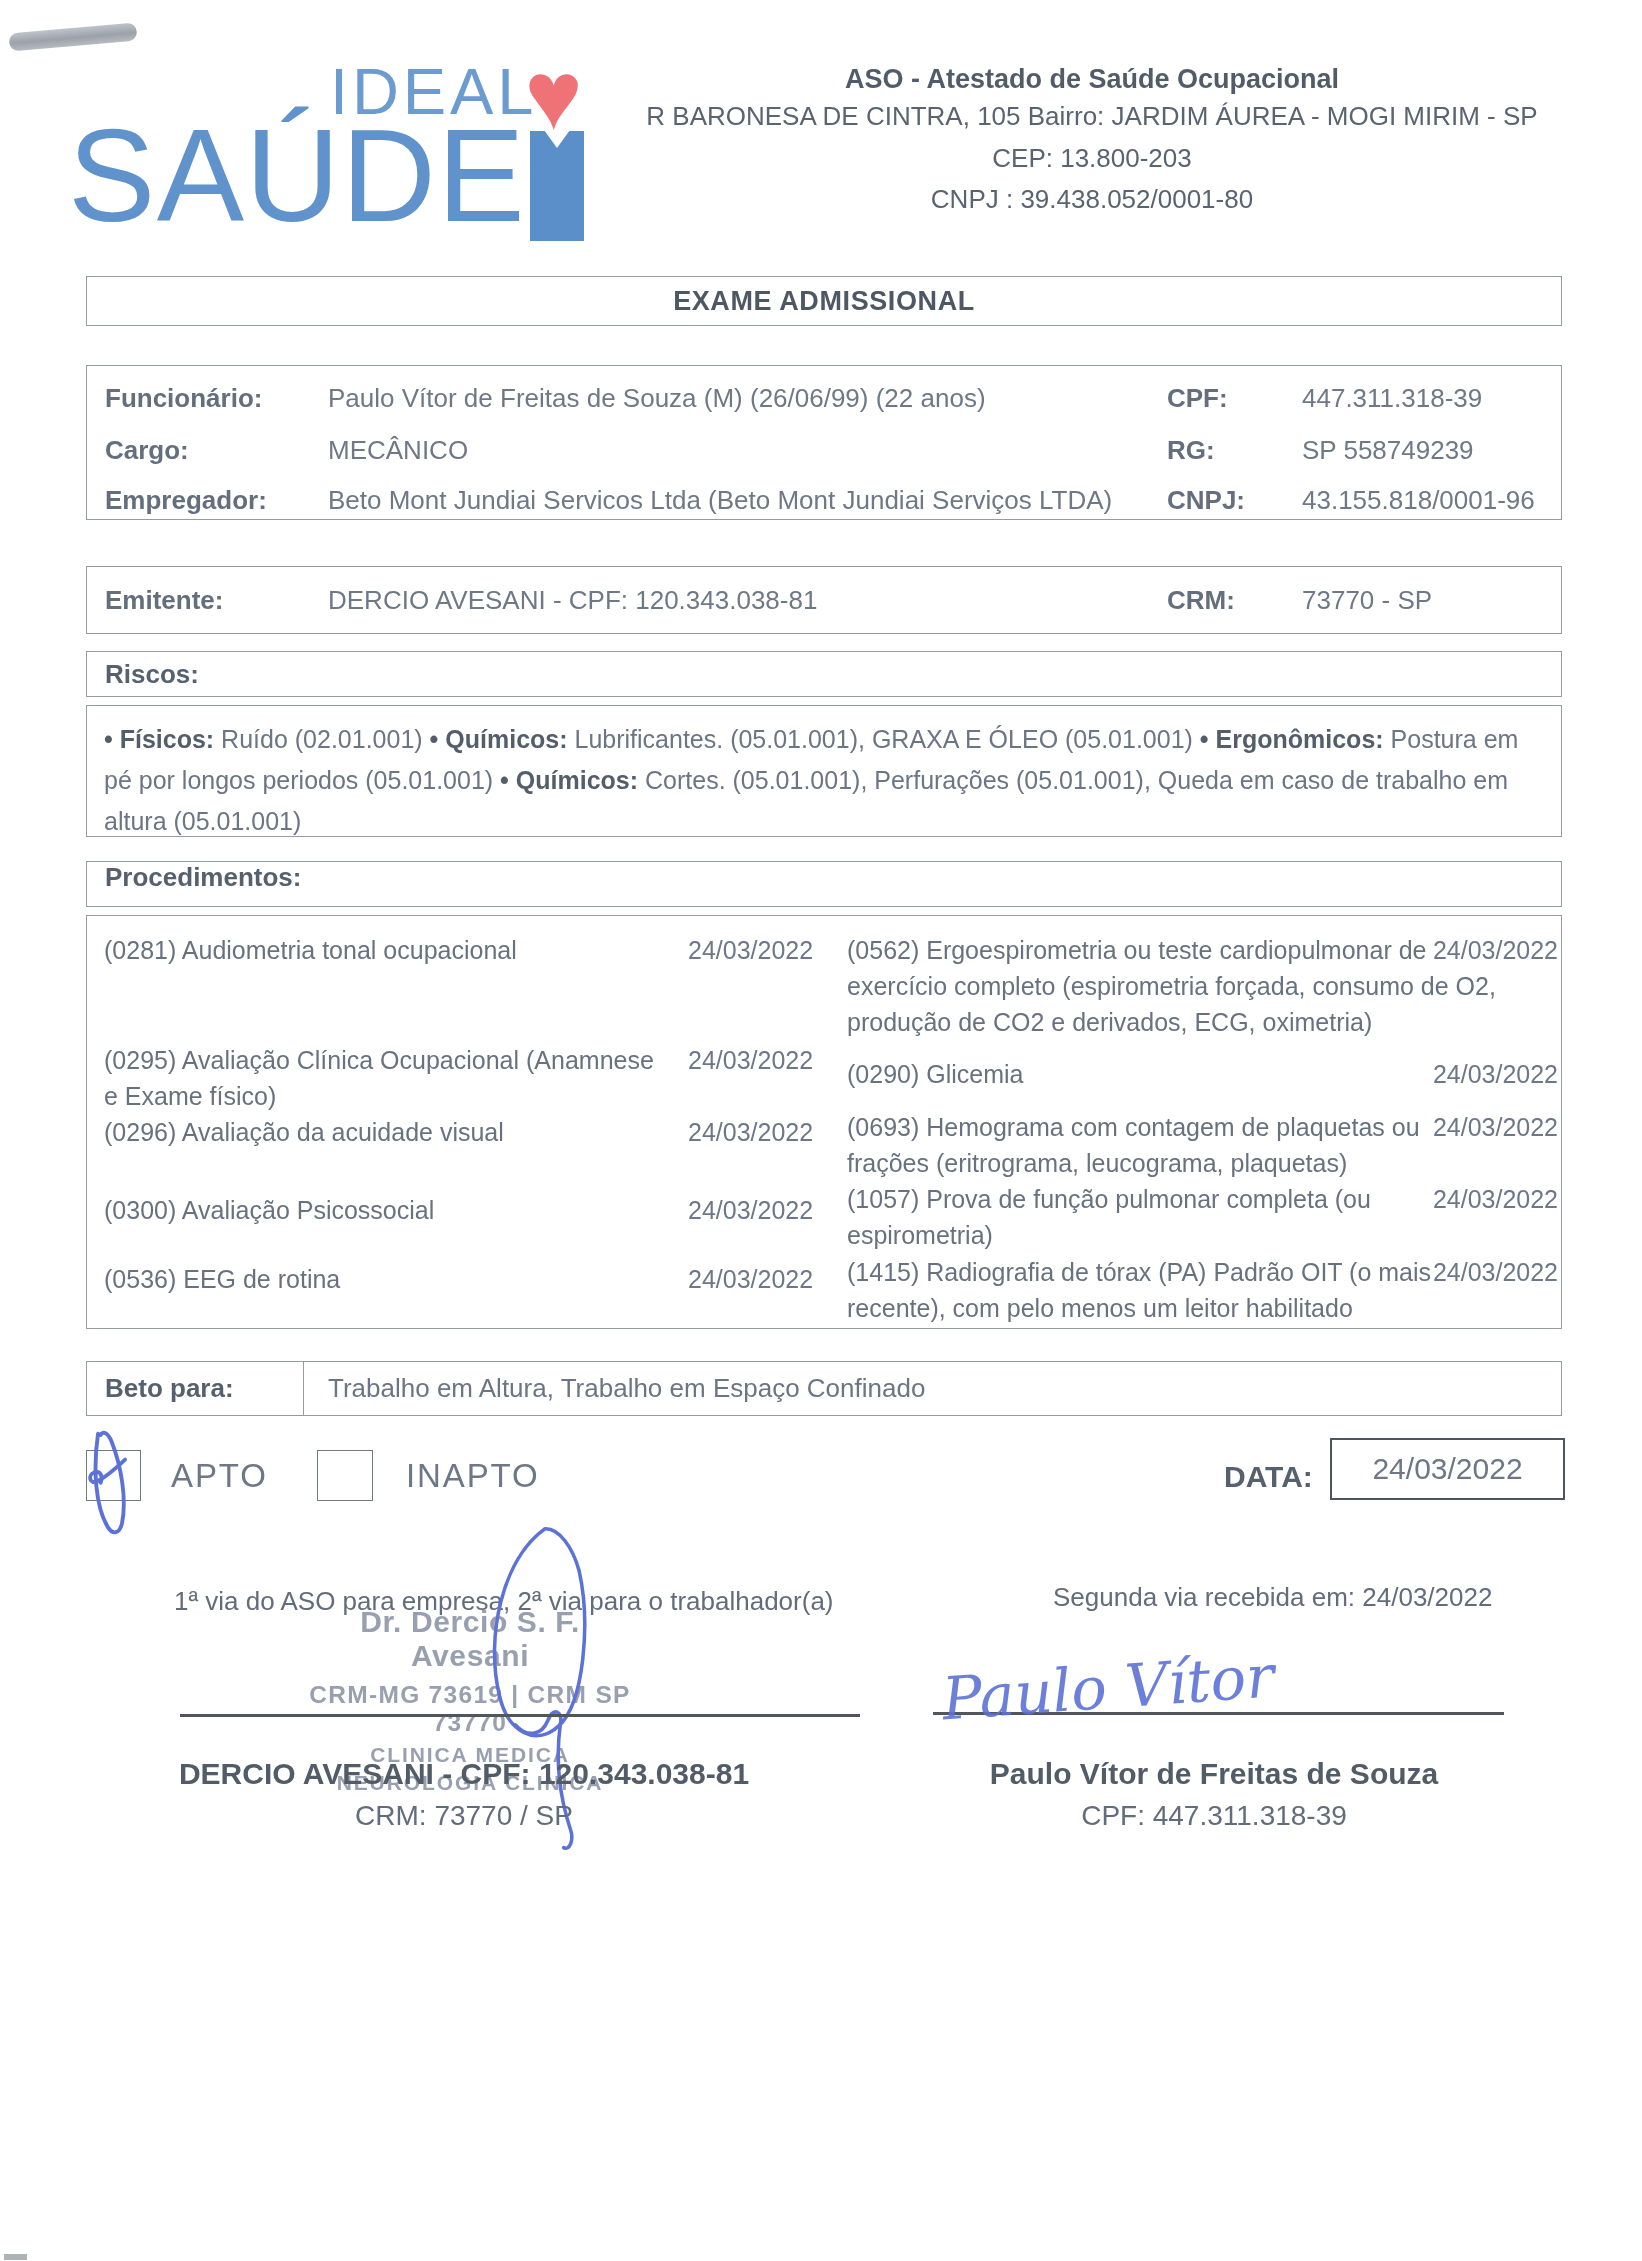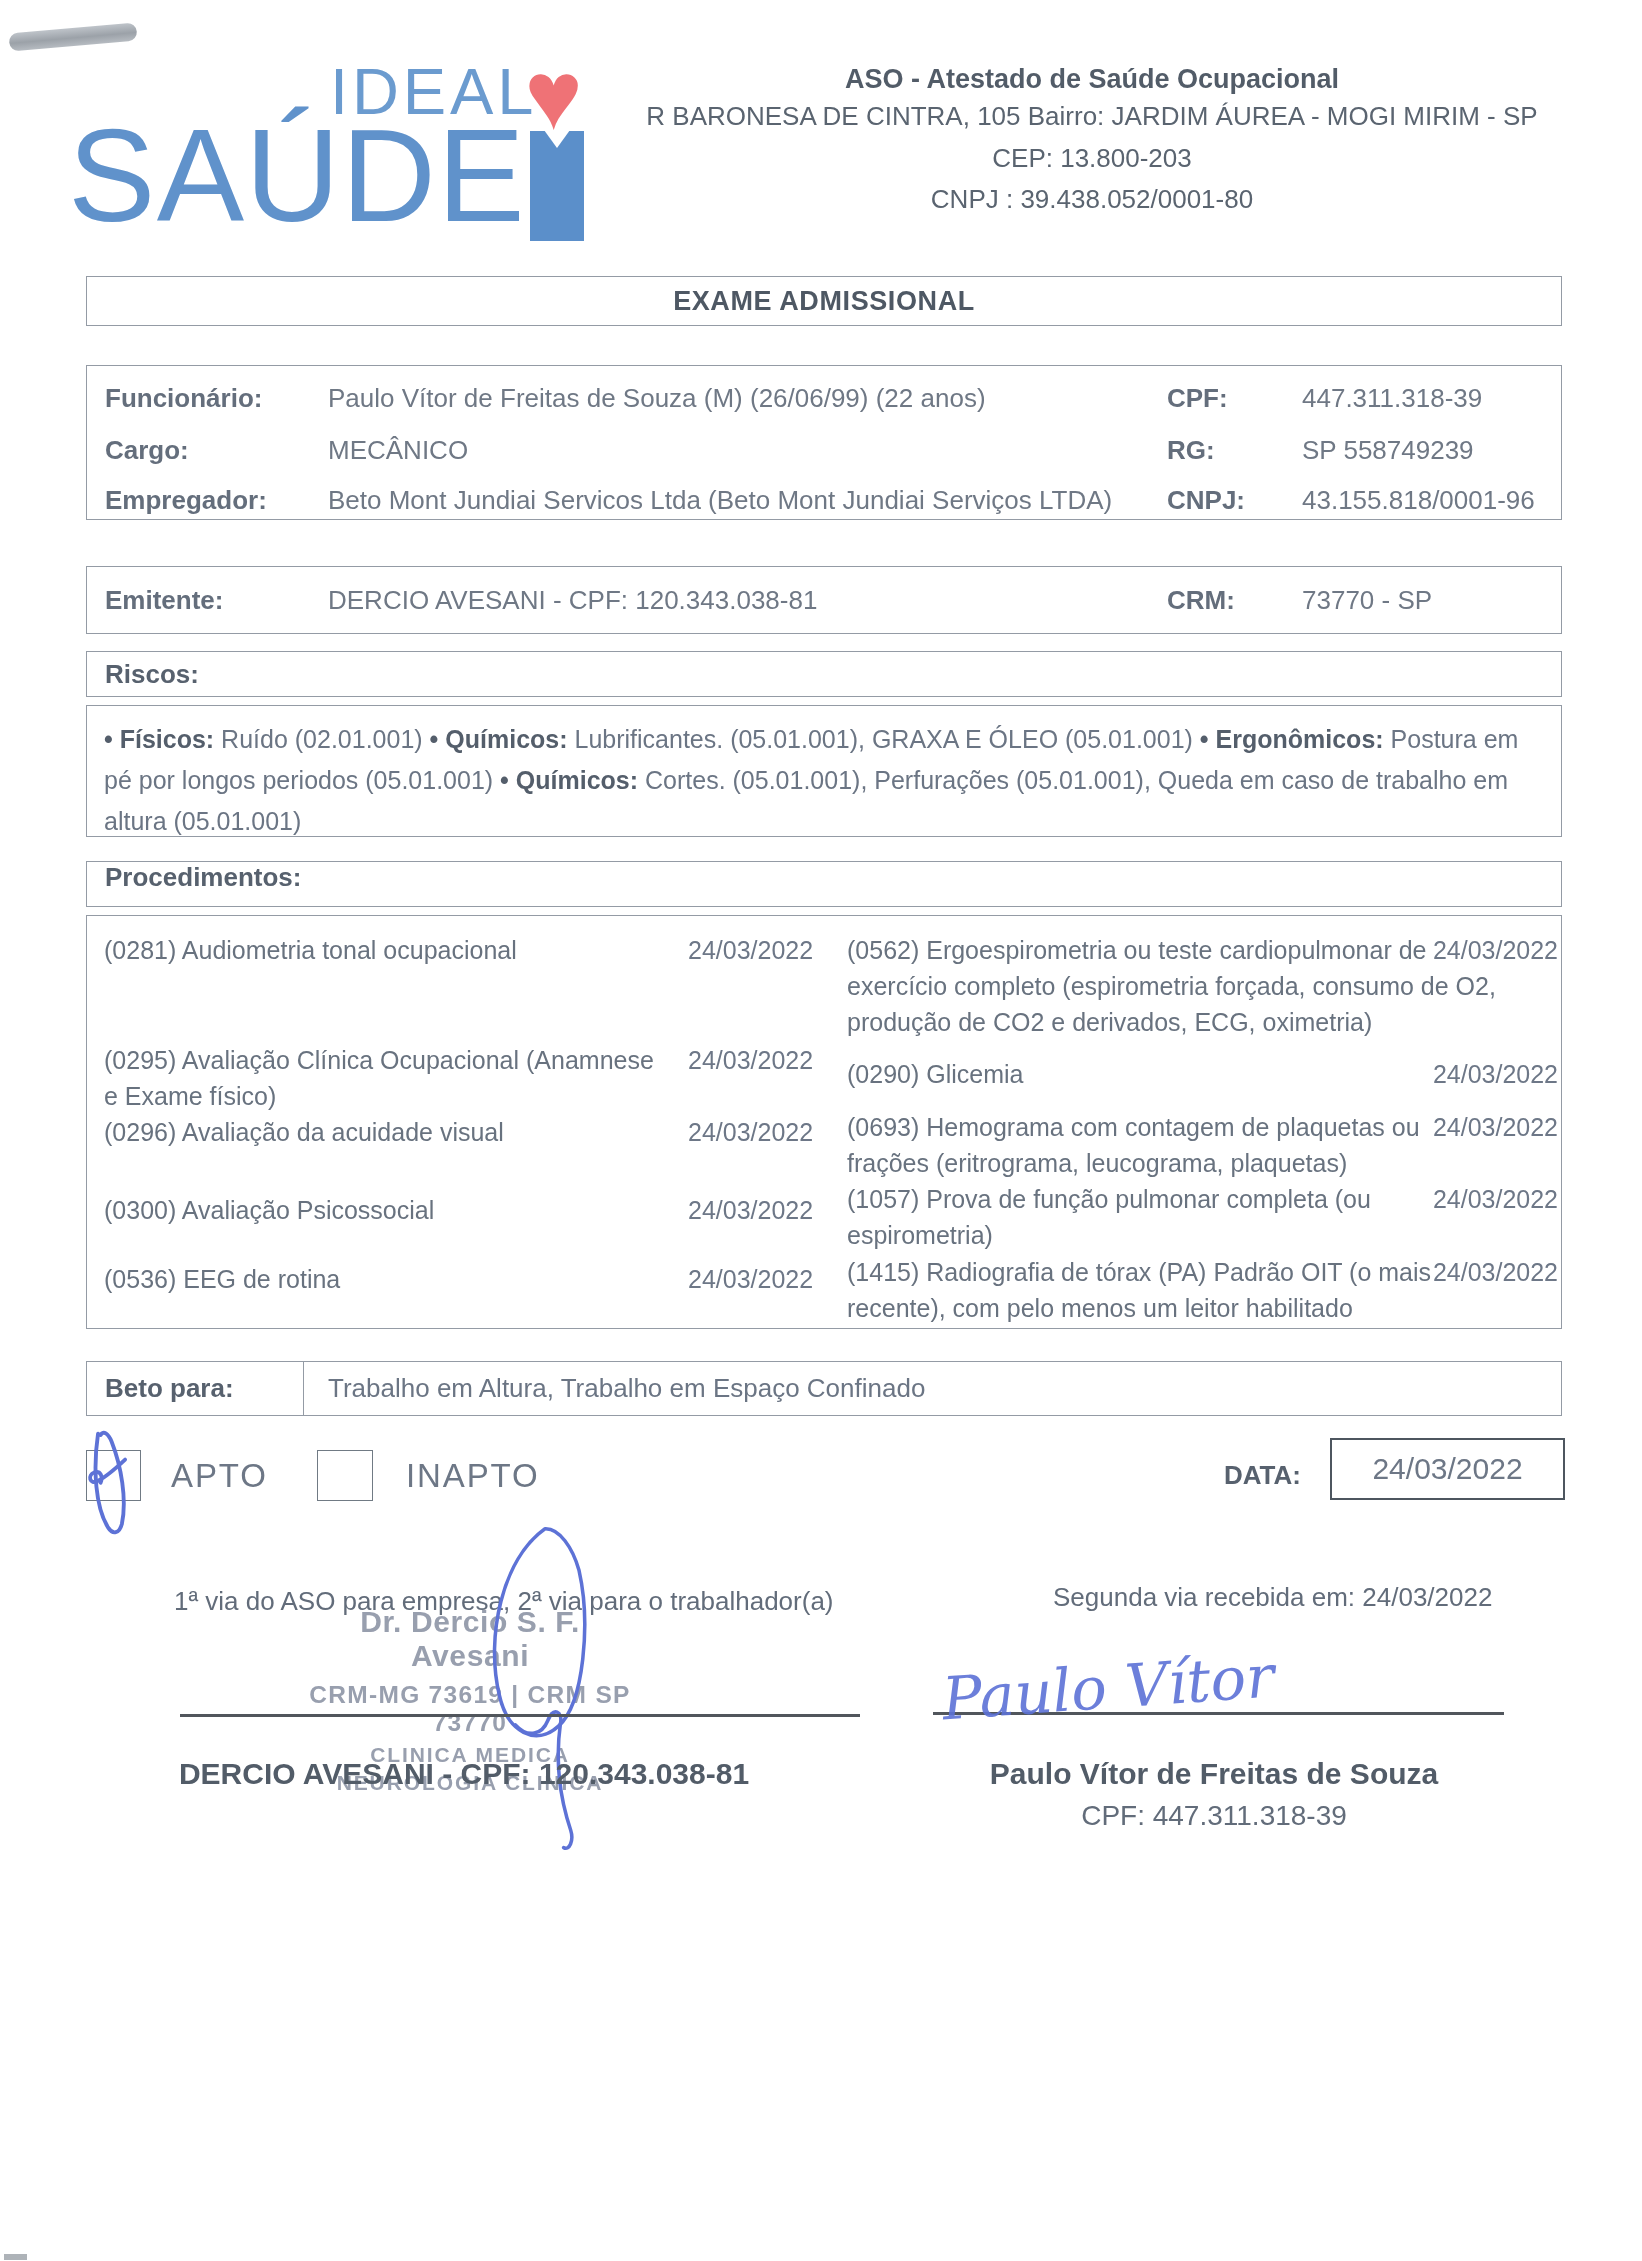--- a/index.html
+++ b/index.html
@@ -76,21 +76,21 @@
   .apto-box{left:86px;top:1361px;width:1474px;height:53px;}
   .apto-box .cell-label{position:absolute;left:0;top:0;width:216px;height:100%;border-right:1.3px solid #949ba5;display:flex;align-items:center;}
   .apto-box .cell-value{position:absolute;left:241px;top:0;height:100%;display:flex;align-items:center;font-size:26px;color:#6b7584;}
 
   .checkbox{position:absolute;border:1.9px solid #707a84;background:transparent;}
   .cb-apto{left:86px;top:1450px;width:53px;height:49px;}
   .cb-inapto{left:317px;top:1450px;width:54px;height:49px;}
   .cb-label{position:absolute;top:1457px;font-size:33px;letter-spacing:1.9px;color:#6d7786;}
   .lab-apto{left:171px;}
   .lab-inapto{left:406px;}
-  .data-label{position:absolute;left:1224px;top:1460px;font-size:26px;font-weight:bold;color:#57616e;}
+  .data-label{position:absolute;left:1224px;top:1460px;font-size:30px;font-weight:bold;color:#57616e;}
   .date-box{position:absolute;left:1330px;top:1438px;width:231px;height:58px;border:2.6px solid #4d565f;display:flex;align-items:center;justify-content:center;font-size:30px;color:#6d7786;}
 
   .via-note-left{position:absolute;left:174px;top:1586px;font-size:26px;color:#626c7a;}
   .via-note-right{position:absolute;left:1017px;top:1582px;font-size:26px;color:#626c7a;margin-left:36px;}
 
   .stamp{position:absolute;left:309px;top:1605px;width:322px;text-align:center;color:#9097a8;font-weight:bold;opacity:.92;}
   .stamp .s1{font-size:30px;letter-spacing:0.6px;}
   .stamp .s2{font-size:24.5px;letter-spacing:1.3px;margin-top:7.7px;}
   .stamp .s3{font-size:21px;letter-spacing:1.9px;margin-top:6.4px;}
   .stamp .s4{font-size:21px;letter-spacing:1.9px;margin-top:3.9px;}
@@ -257,20 +257,21 @@
     <path d="M80,318 C100,340 122,332 130,312 C139,289 154,297 150,316 C141,380 152,440 166,482 C171,498 164,514 155,509" stroke-width="5.5"></path>
   </svg>
 
   <div class="sign-line line-left"></div>
   <div class="sign-line line-right"></div>
 
   <div class="handwriting">Paulo Vítor</div>
 
   <div class="sign-block doctor-block">
     <div class="nm">DERCIO AVESANI - CPF: 120.343.038-81</div>
+    <div class="sub">CRM: 73770 / SP</div>
   </div>
   <div class="sign-block employee-block">
     <div class="nm">Paulo Vítor de Freitas de Souza</div>
     <div class="sub">CPF: 447.311.318-39</div>
   </div>
 
 </div>
 
 
 </body></html>

